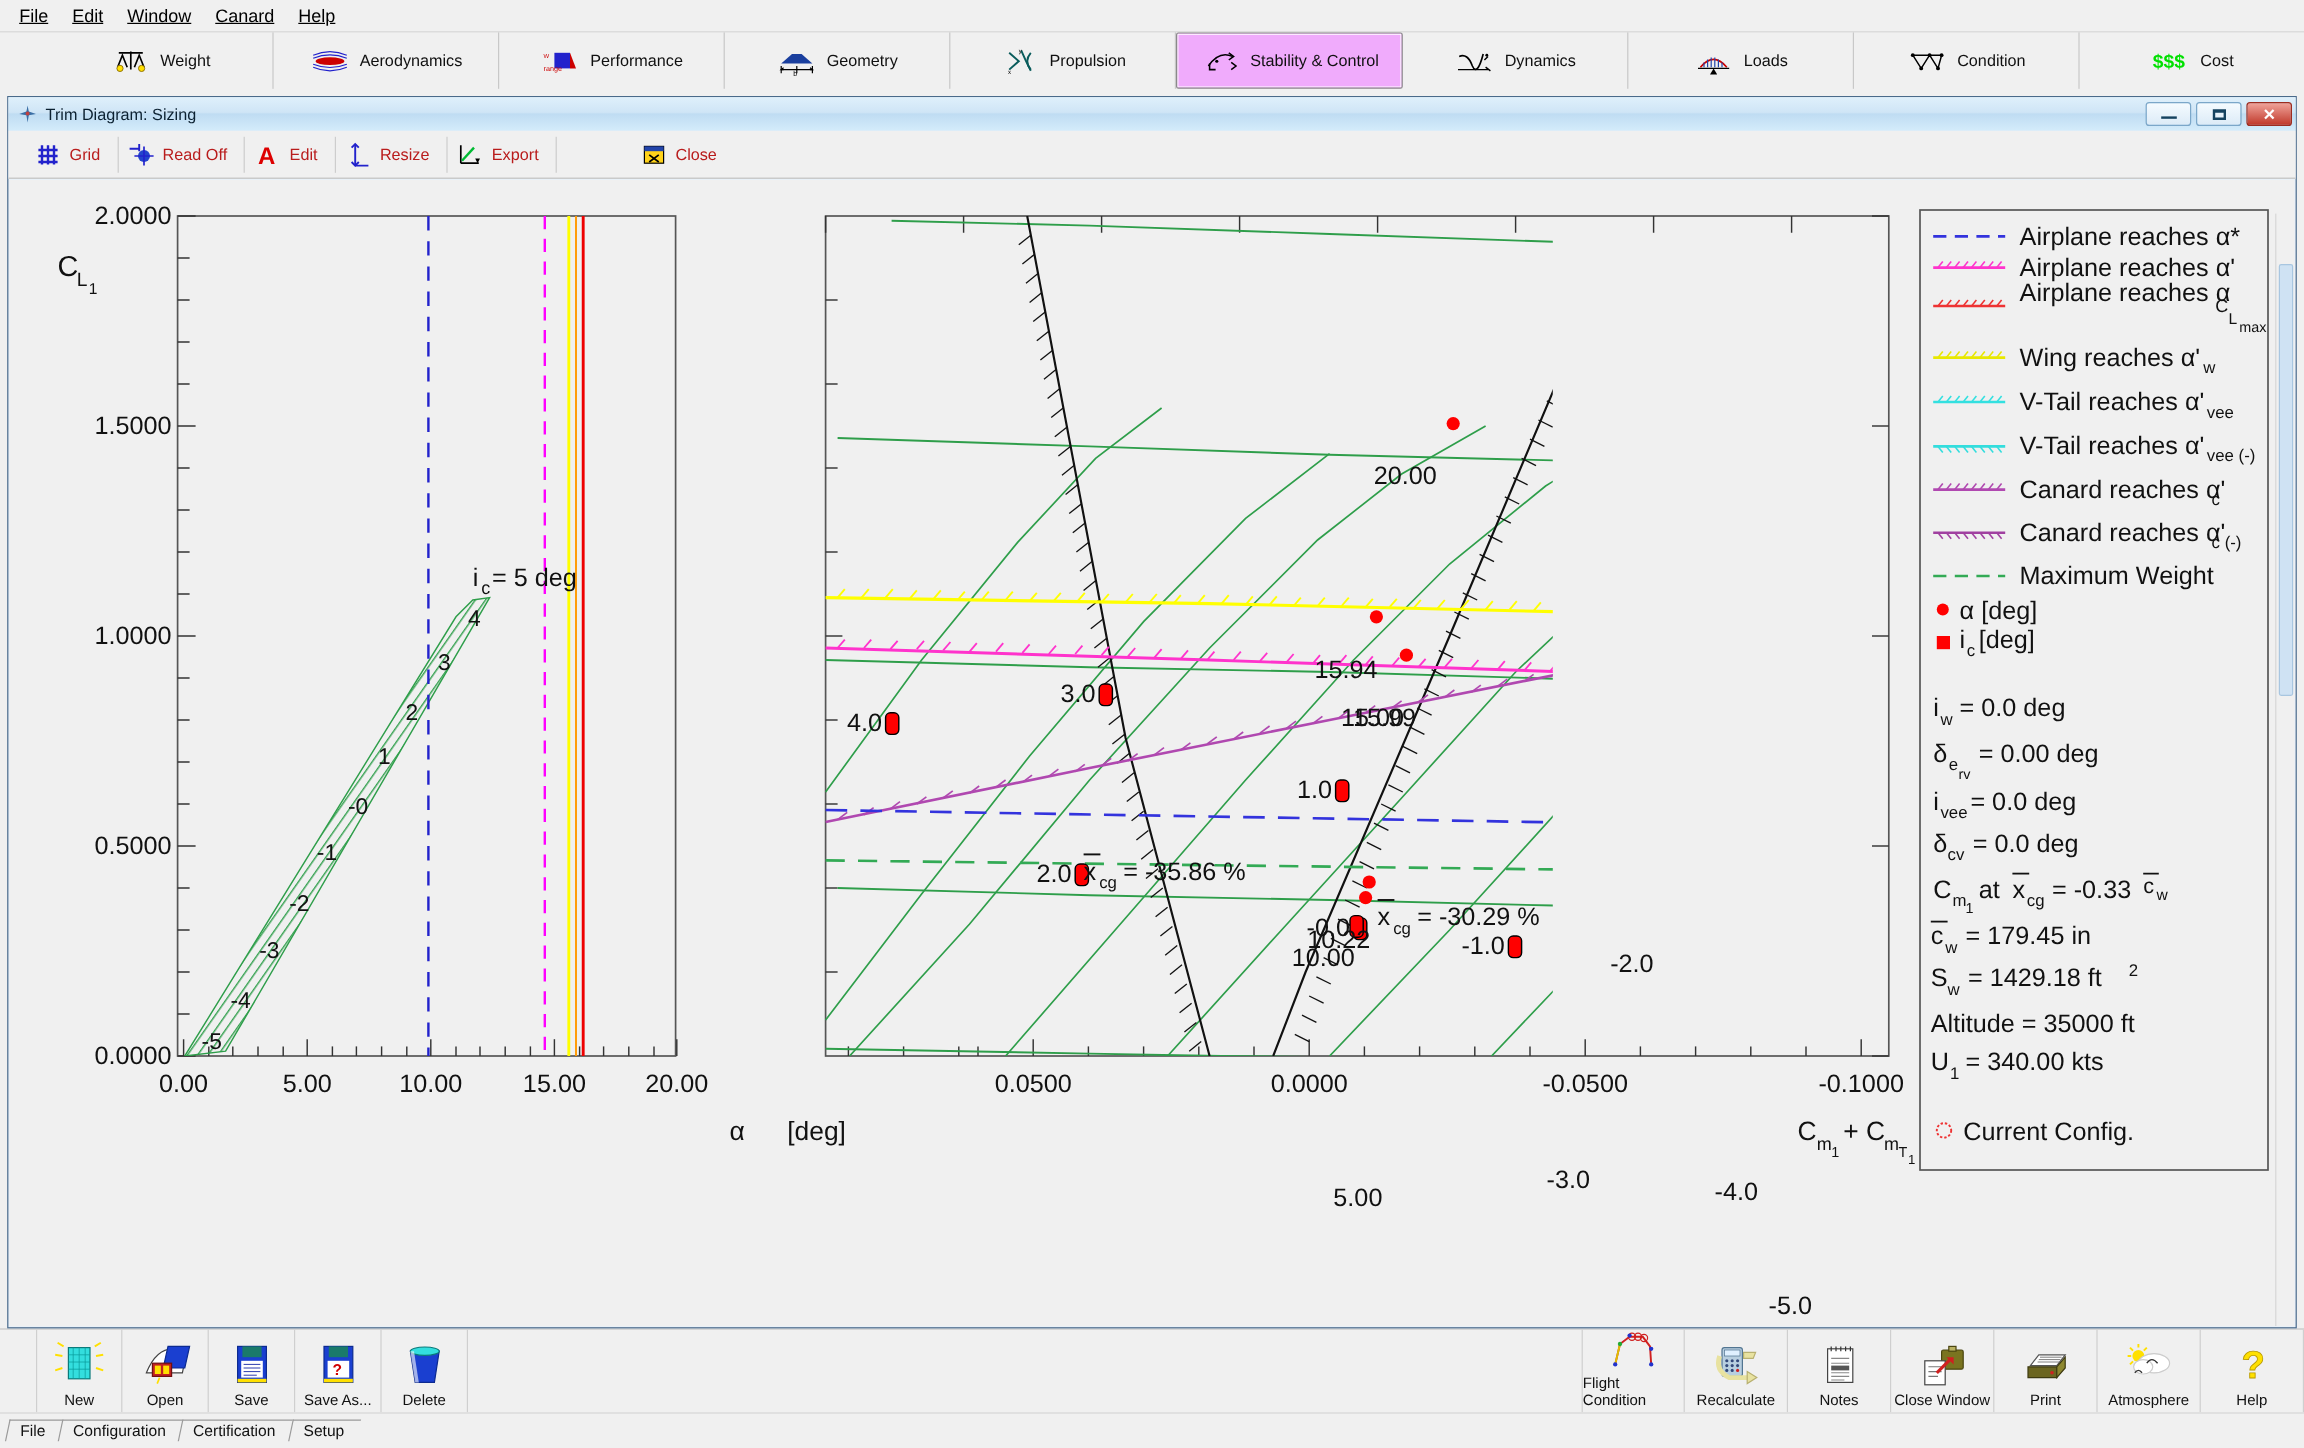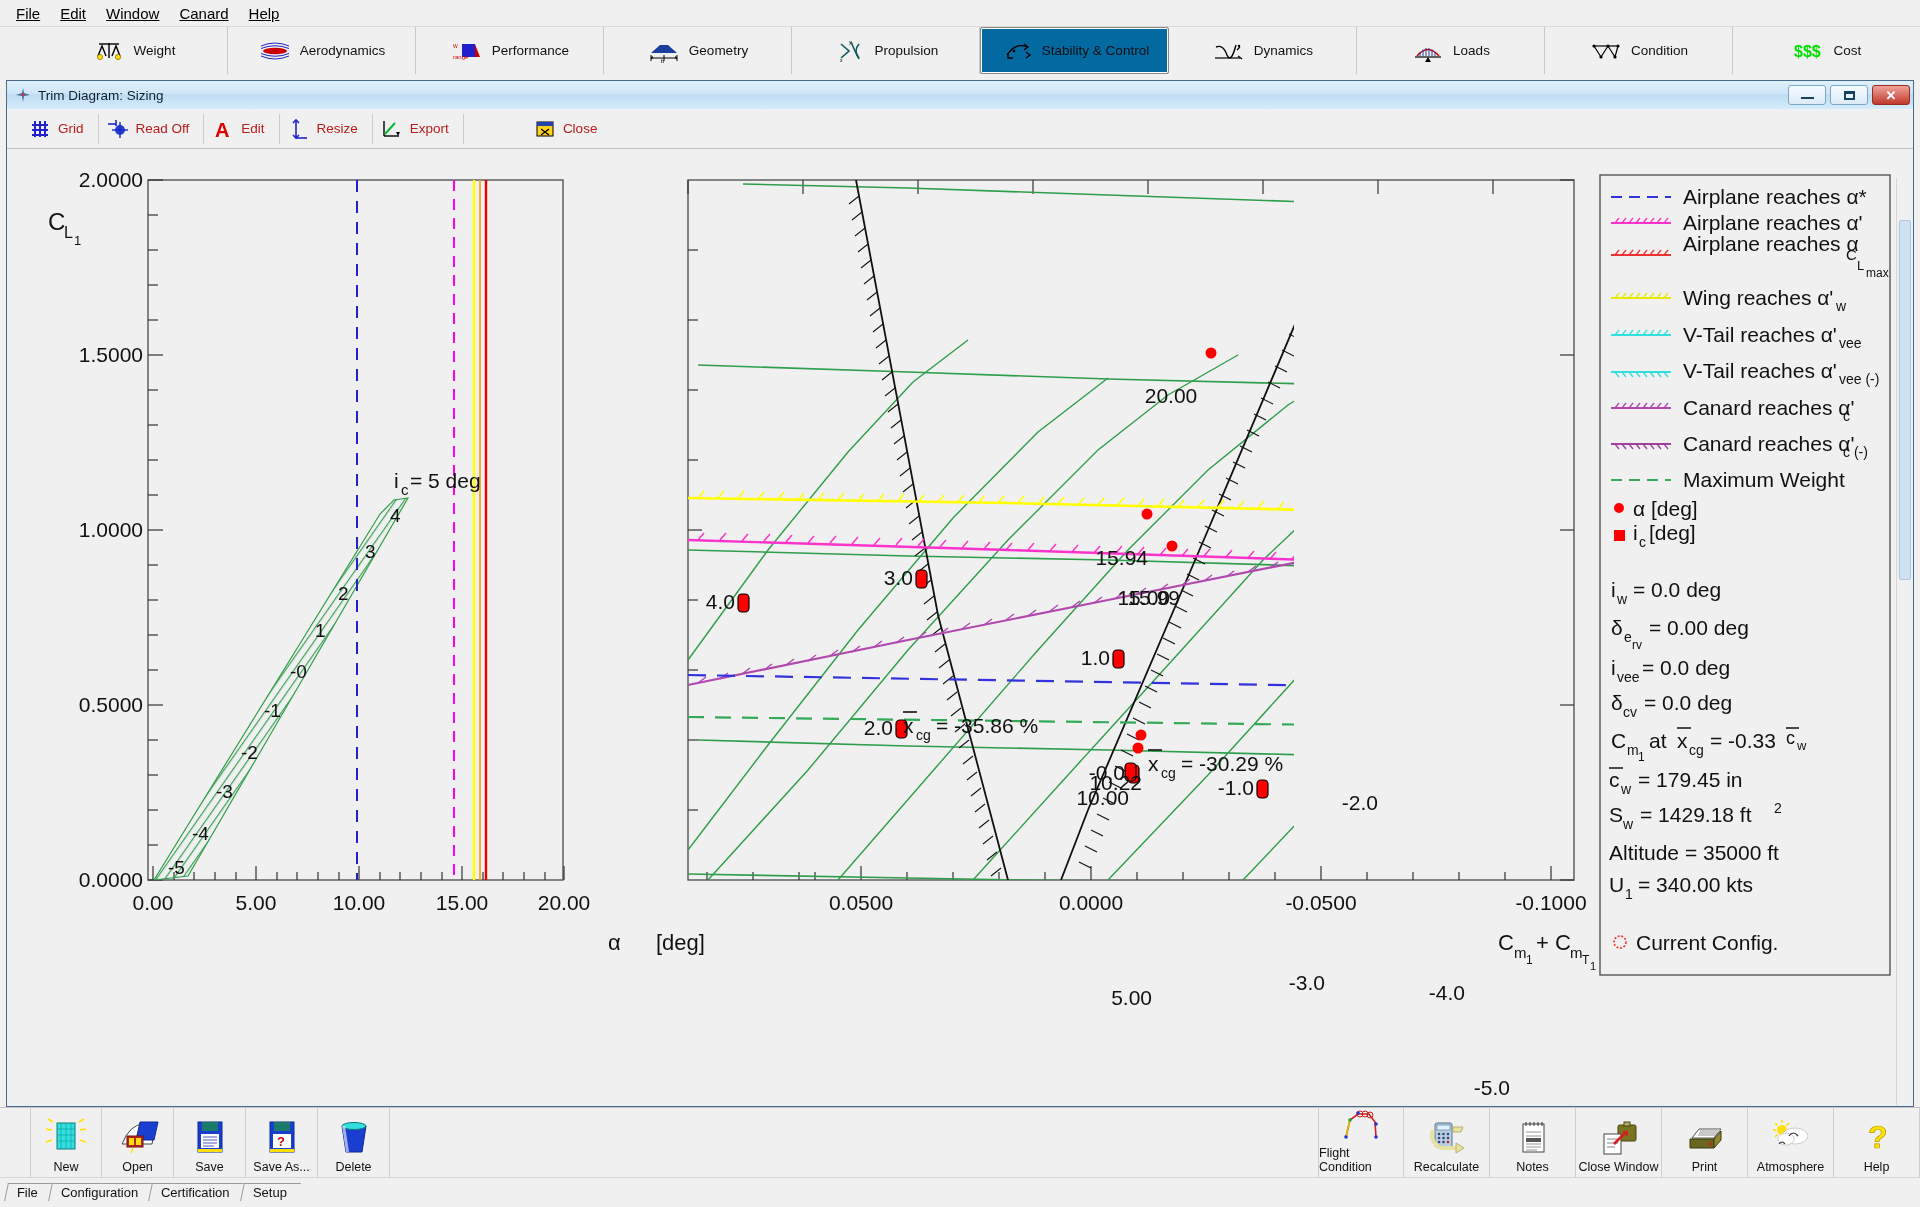--- a/index.html
+++ b/index.html
@@ -51,21 +51,21 @@
     justify-content: center;
     gap: 8px;
     font-size: 13.5px;
     color: #101010;
     border-right: 1px solid #c8c8c8;
     position: relative;
   }
   .modtab:last-child { border-right: none; }
   .modtab.active {
     border: 1px solid #8a8a8a;
-    background: #0369a1;
+    background: #f0abfc;
     box-shadow: inset 0 0 0 1px #ffffff;
     border-radius: 2px;
   }
   .modtab .ic { width: 34px; height: 26px; display: inline-block; position: relative; }
 
   
   .mdi {
     flex: 1 1 auto;
     margin: 6px 6px 0 6px;
     border: 1px solid #4a6a8a;

